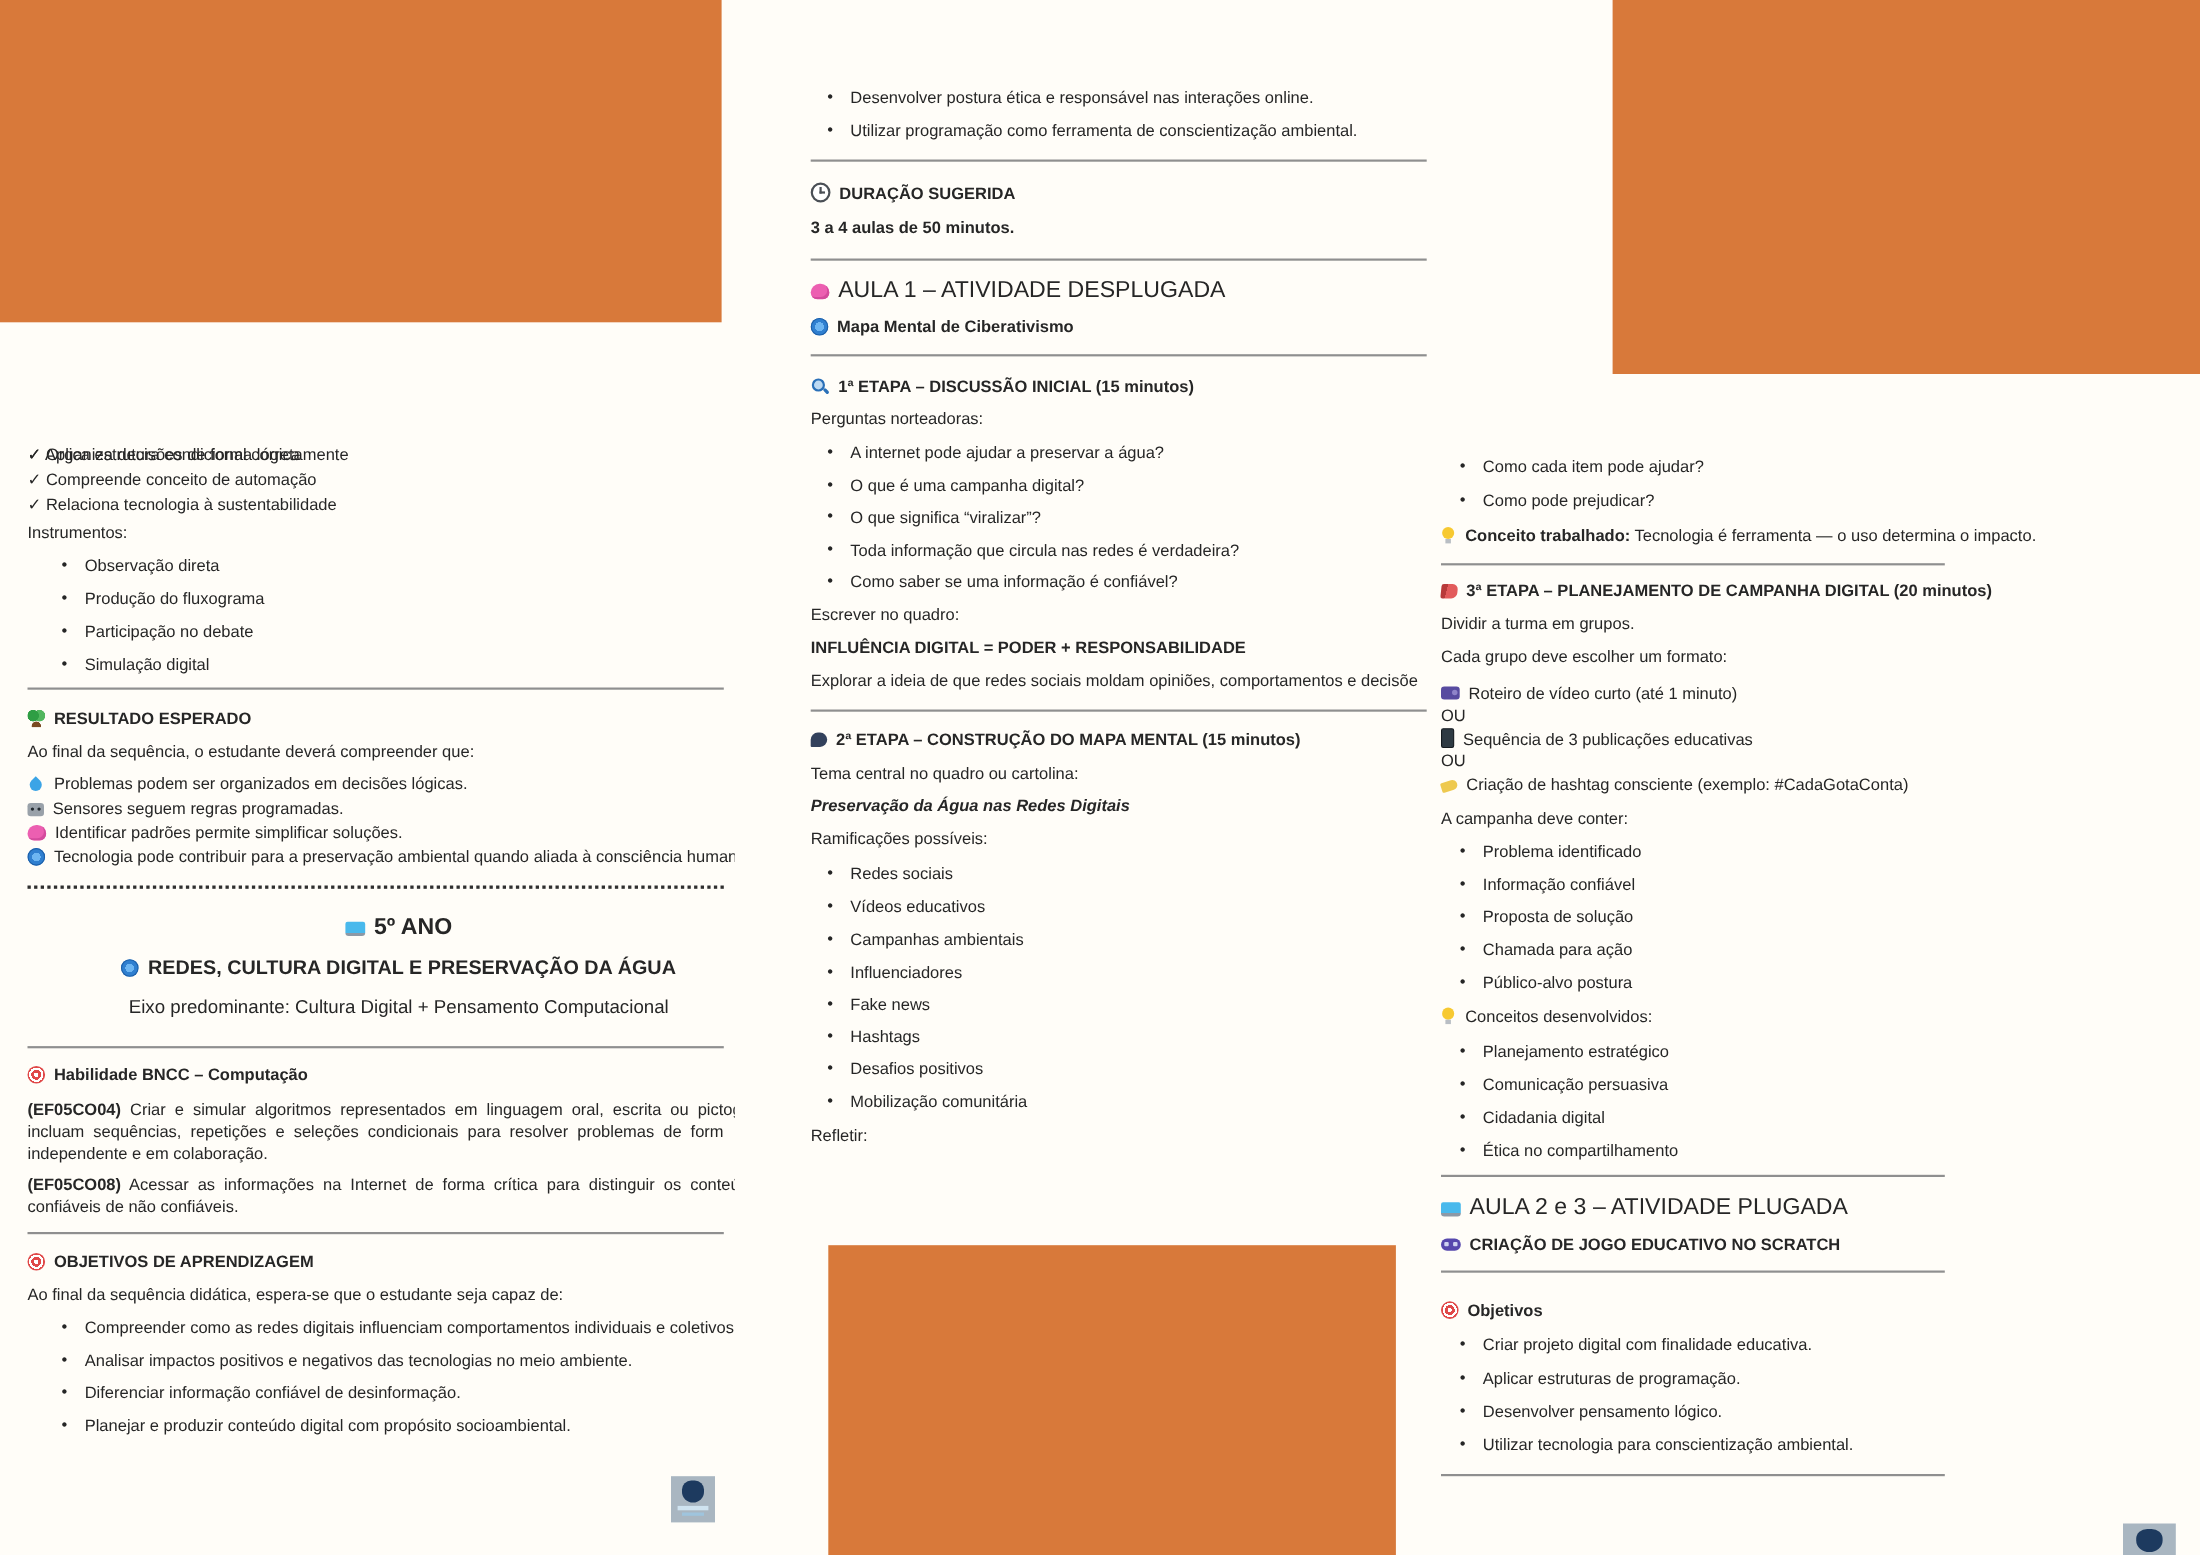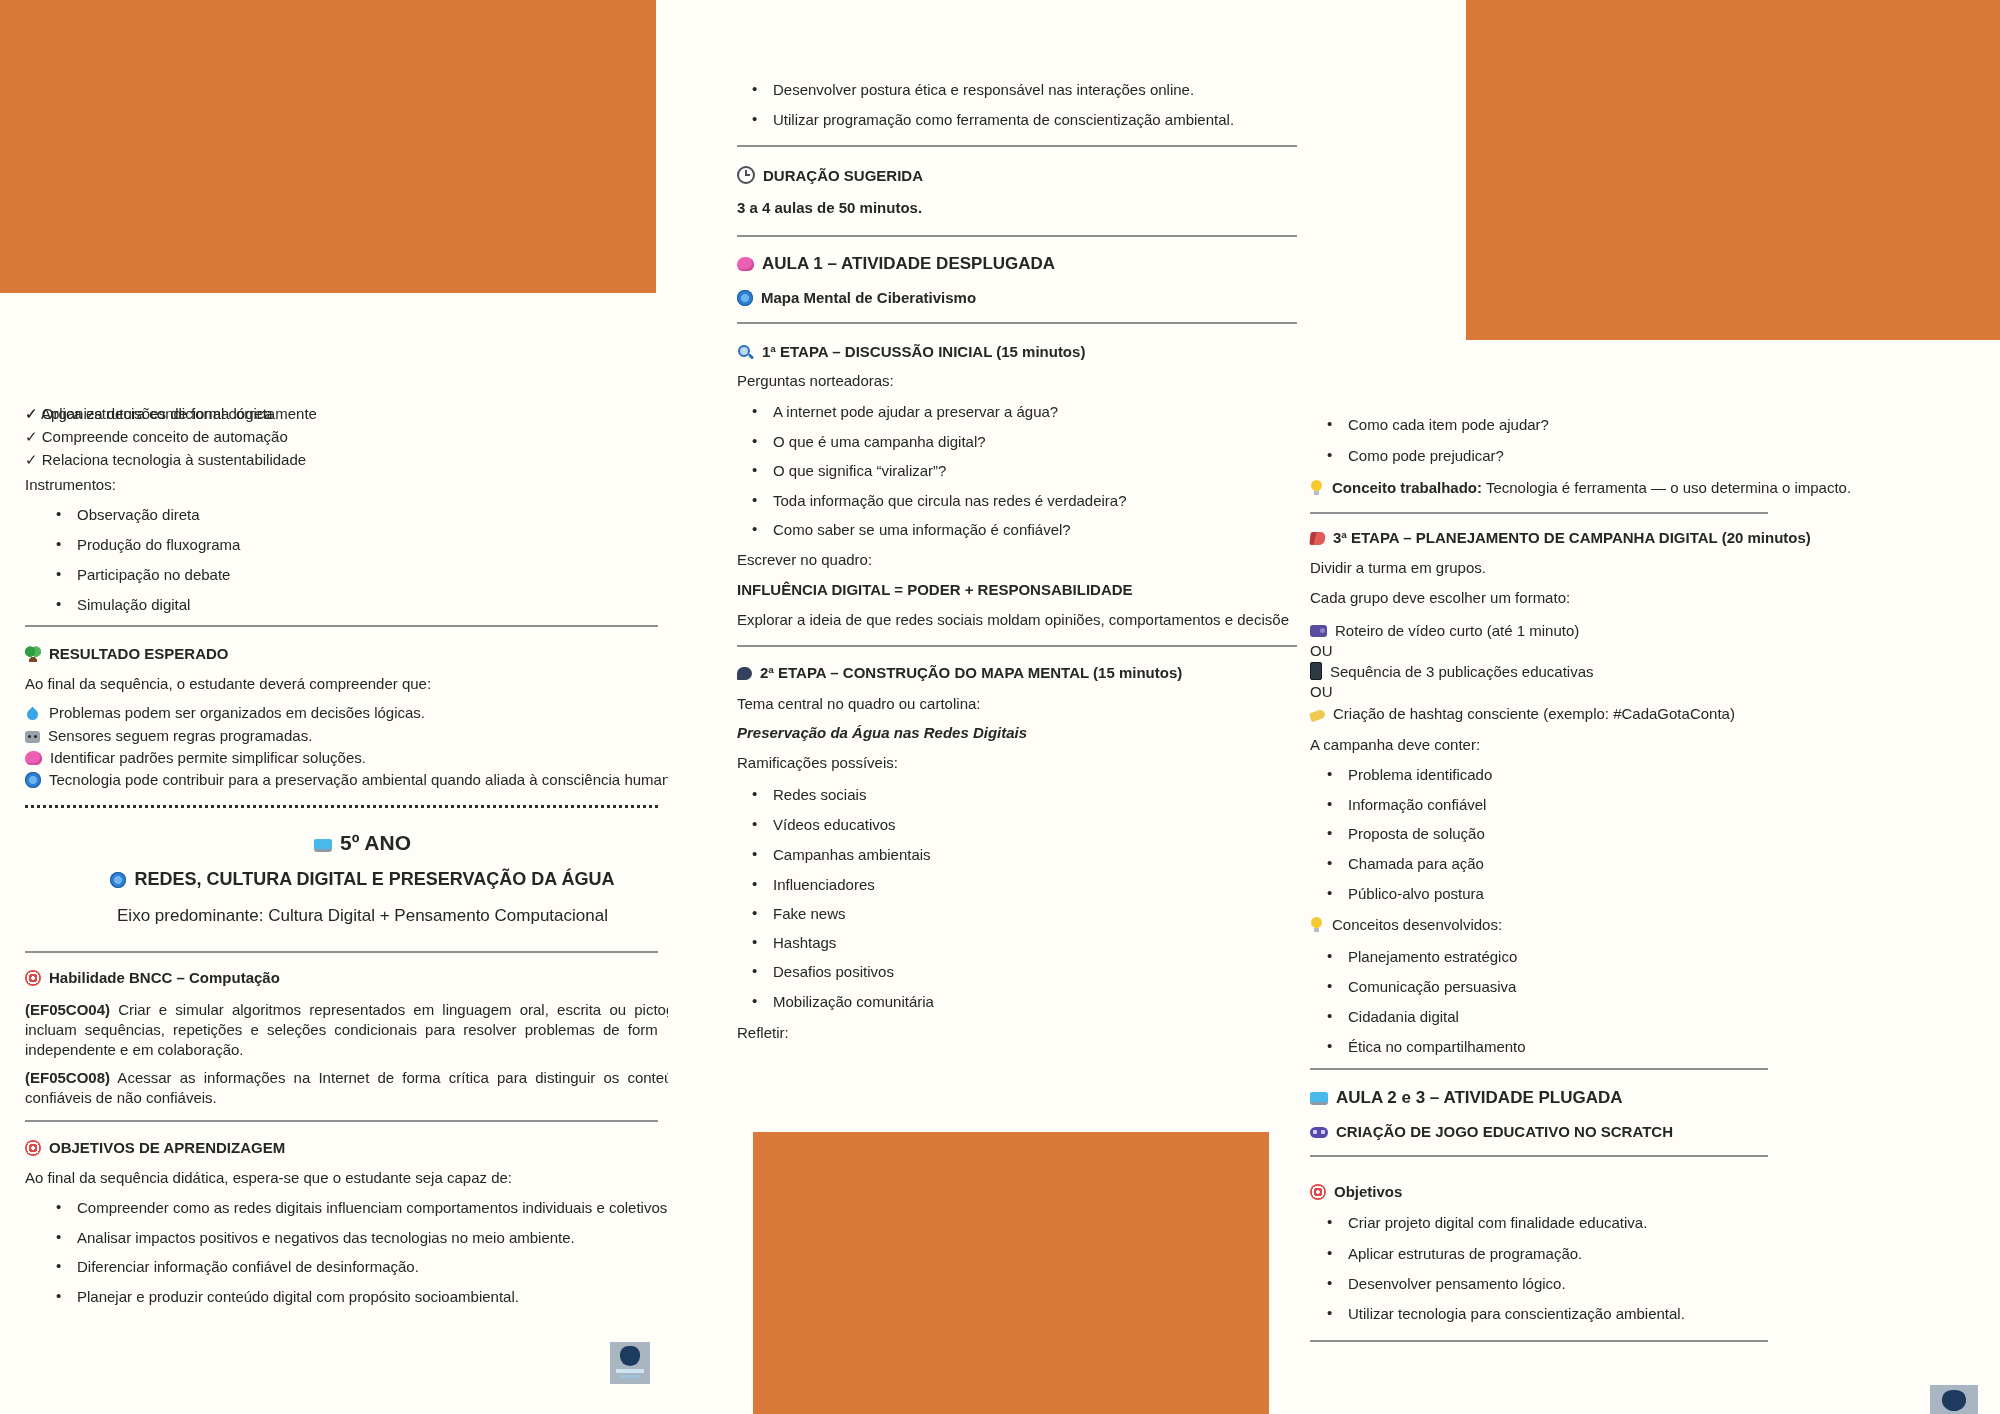--- a/index.html
+++ b/index.html
@@ -1,21 +1,21 @@
 <!DOCTYPE html>
 <html><head>
 <meta charset="utf-8">
 <style>
   html,body{margin:0;padding:0;background:#e8e8e8;}
   .canvas{position:relative;width:2000px;height:1414px;background:#fffdf8;overflow:hidden;
     font-family:"Liberation Sans",sans-serif;color:#262626;}
   .page{position:absolute;top:0;height:1414px;overflow:hidden;}
   .blk{position:absolute;font-size:15px;line-height:20px;white-space:nowrap;}
   .heading{font-weight:700;}
-  .h-big{font-weight:700;font-size:17px;line-height:24px;}
+  .h-big{font-weight:400;font-size:21px;line-height:24px;}
   .bold{font-weight:700;}
   .t-5ano{font-weight:700;font-size:21px;line-height:26px;}
   .t-redes{font-weight:700;font-size:18px;line-height:23px;}
   .t-eixo{font-size:17px;line-height:22px;}
   .center{text-align:center;padding-left:35px;}
   .js1{word-spacing:4px;}
   .rule{border-top:2px solid #8f8f8f;height:0;}
   .dotted{border-top:3px dotted #2f2f2f;height:0;}
   .orange{background:#d8793a;}
   .mk{position:absolute;left:-21px;top:-1px;}

